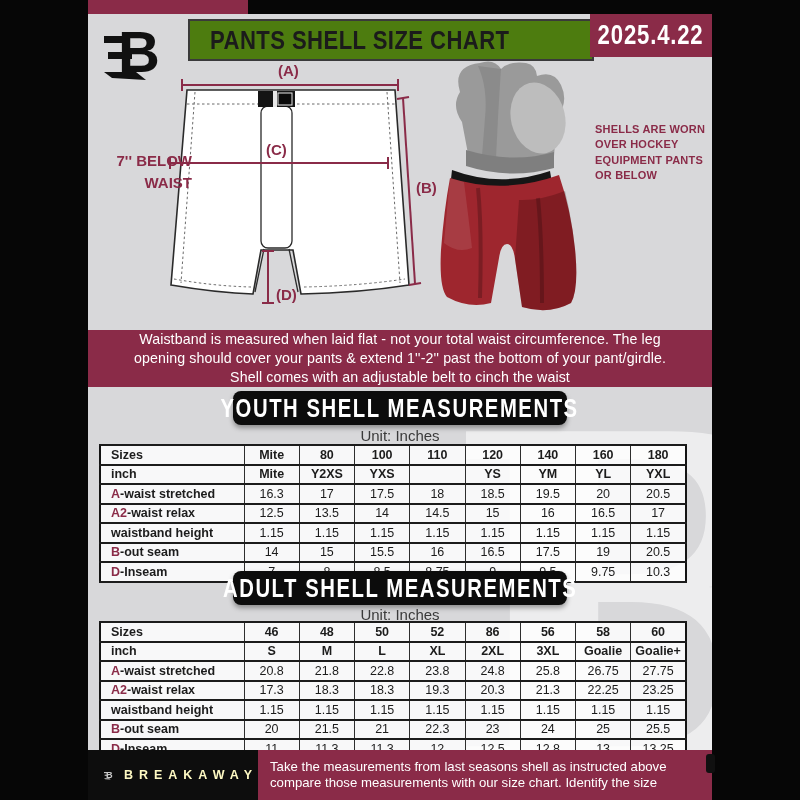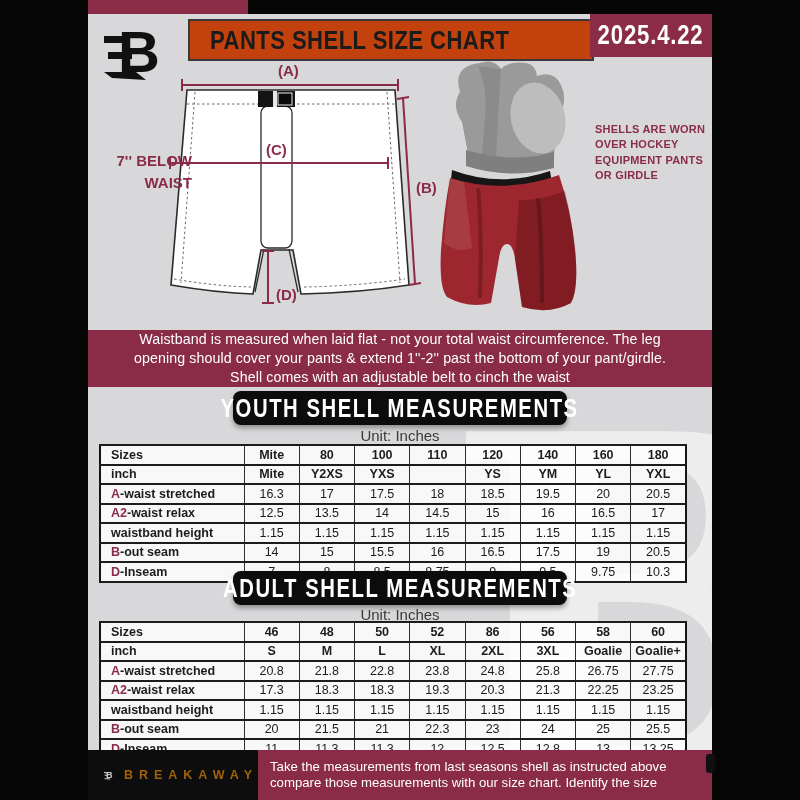--- a/index.html
+++ b/index.html
@@ -12,21 +12,21 @@
 
   
   .page{left:88px;top:14px;width:624px;height:736px;background:#d8d8da;overflow:hidden;}
 
   
   .watermark{left:356px;top:360px;font-size:470px;line-height:1;font-weight:bold;
              font-family:"DejaVu Serif",serif;color:rgba(255,255,255,0.55);z-index:1;user-select:none;}
 
   
   .logo{left:14px;top:6px;width:78px;height:66px;z-index:3;}
-  .title-bar{left:100px;top:5px;width:402px;height:38px;background:#c2410c;border:2px solid #3a3a3a;
+  .title-bar{left:100px;top:5px;width:402px;height:38px;background:#4d7c0f;border:2px solid #3a3a3a;
              display:flex;align-items:center;z-index:3;}
   .title-bar span{display:inline-block;margin-left:20px;font-size:26px;font-weight:bold;color:#1b1b1b;
                   transform:scaleX(0.85);transform-origin:left center;white-space:nowrap;letter-spacing:0.5px;}
   .date-box{left:502px;top:-1px;width:122px;height:44px;background:#8a2b48;display:flex;
             align-items:center;justify-content:center;z-index:3;}
   .date-box span{display:inline-block;font-size:27px;font-weight:bold;color:#fff;transform:scaleX(0.82);
                  white-space:nowrap;letter-spacing:1px;}
 
   
   .shorts-svg{left:70px;top:46px;z-index:2;}
@@ -56,21 +56,21 @@
                 background:rgba(255,255,255,0.82);white-space:nowrap;overflow:hidden;}
   table.meas{border:2px solid #141414;}
   table.meas td.lbl{text-align:left;padding-left:10px;font-weight:bold;}
   table.meas tr.hdr td{font-weight:bold;}
   table.meas .pfx{color:#8a2b48;font-weight:bold;}
 
   
   .footer-black{left:88px;top:750px;width:170px;height:50px;background:#0d0d0d;display:flex;
                 align-items:center;z-index:2;}
   .footer-logo{width:30px;height:34px;margin-left:16px;}
-  .footer-brand{color:#a16207;font-size:12.5px;font-weight:bold;letter-spacing:6px;margin-left:10px;white-space:nowrap;}
+  .footer-brand{color:#fef9c3;font-size:12.5px;font-weight:bold;letter-spacing:6px;margin-left:10px;white-space:nowrap;}
   .footer-maroon{left:258px;top:750px;width:454px;height:50px;background:#8a2b48;color:#fff;z-index:2;
                  display:flex;flex-direction:column;justify-content:center;padding-left:12px;box-sizing:border-box;}
   .footer-maroon div{font-size:13.2px;line-height:1.23;font-weight:500;white-space:nowrap;}
   .clip{left:706px;top:754px;width:9px;height:19px;background:#101010;border-radius:3px;z-index:4;}
 
   svg text{font-family:"Liberation Sans",sans-serif;}
 </style>
 </head>
 <body>
 
@@ -161,21 +161,21 @@
       <path d="M77,201 L84,249 Q111,257 133,245 Q141,231 137,191 Q134,162 127,133 Q101,143 81,142 Z" fill="rgba(40,0,0,0.25)"></path>
       <path d="M12,120 Q9,150 6,185 Q20,196 34,190 Q30,155 26,124 Z" fill="rgba(255,255,255,0.10)"></path>
       <path d="M40,130 Q44,170 42,240" stroke="rgba(0,0,0,0.22)" stroke-width="4" fill="none"></path>
       <path d="M100,140 Q104,180 104,245" stroke="rgba(0,0,0,0.20)" stroke-width="4" fill="none"></path>
     </svg>
 
     <div class="abs pants-caption">
       <div>SHELLS ARE WORN</div>
       <div>OVER HOCKEY</div>
       <div>EQUIPMENT PANTS</div>
-      <div>OR GIRDLE</div>
+      <div>OR BELOW</div>
     </div>
 
     <div class="abs notice">
       <div>Waistband is measured when laid flat - not your total waist circumference. The leg</div>
       <div>opening should cover your pants &amp; extend 1''-2'' past the bottom of your pant/girdle.</div>
       <div>Shell comes with an adjustable belt to cinch the waist</div>
     </div>
 
     <div class="abs sec-banner" style="top:377px;">
       <span>YOUTH SHELL MEASUREMENTS</span>

